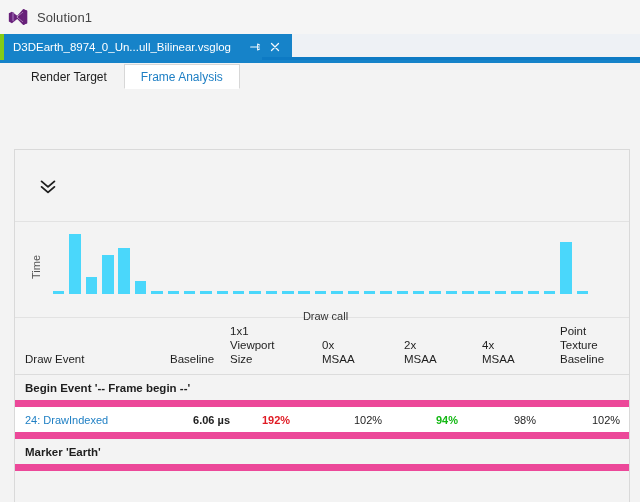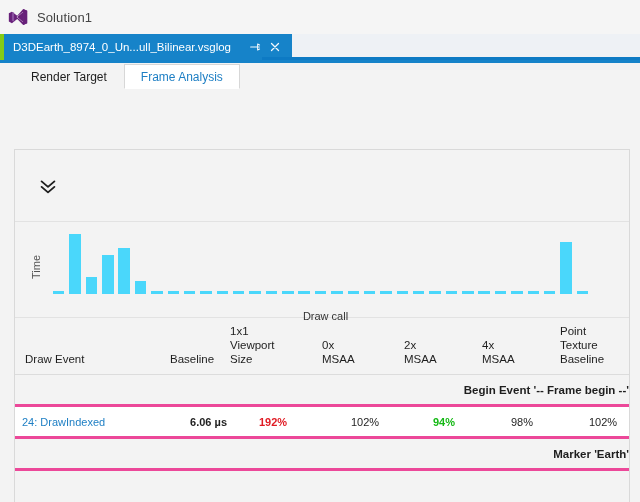--- a/index.html
+++ b/index.html
@@ -84,21 +84,21 @@
   .xlabel{position:absolute;left:0;right:0;top:76px;text-align:center;
           font-size:11px;color:#333;}
 
   
   .tablewrap{position:absolute;left:0;right:0;top:169px;bottom:0;overflow:hidden;}
   .thead{display:flex;height:56px;align-items:flex-end;
          border-bottom:1px solid #dcdcdc;box-sizing:border-box;padding-bottom:8px;}
   .th{font-size:11.5px;color:#1e1e1e;line-height:14px;box-sizing:border-box;
       padding-left:0;}
   .row{display:flex;align-items:center;height:32px;box-sizing:border-box;
-       border-bottom:3px solid #ec4899;justify-content:flex-end;}
+       border-bottom:7px solid #ec4899;}
   .row.group{background:#f3f3f3;font-weight:bold;}
   .row.data{background:#ffffff;}
   .cell{font-size:11px;box-sizing:border-box;}
   .c-event{color:#1e7fc4;}
   .c-base{font-weight:bold;color:#1e1e1e;}
   .v-red{color:#e01b24;font-weight:bold;}
   .v-green{color:#14b814;font-weight:bold;}
   .v-plain{color:#1e1e1e;}
   .grouplabel{padding-left:10px;font-size:11.5px;color:#1e1e1e;font-weight:bold;}
 </style>

